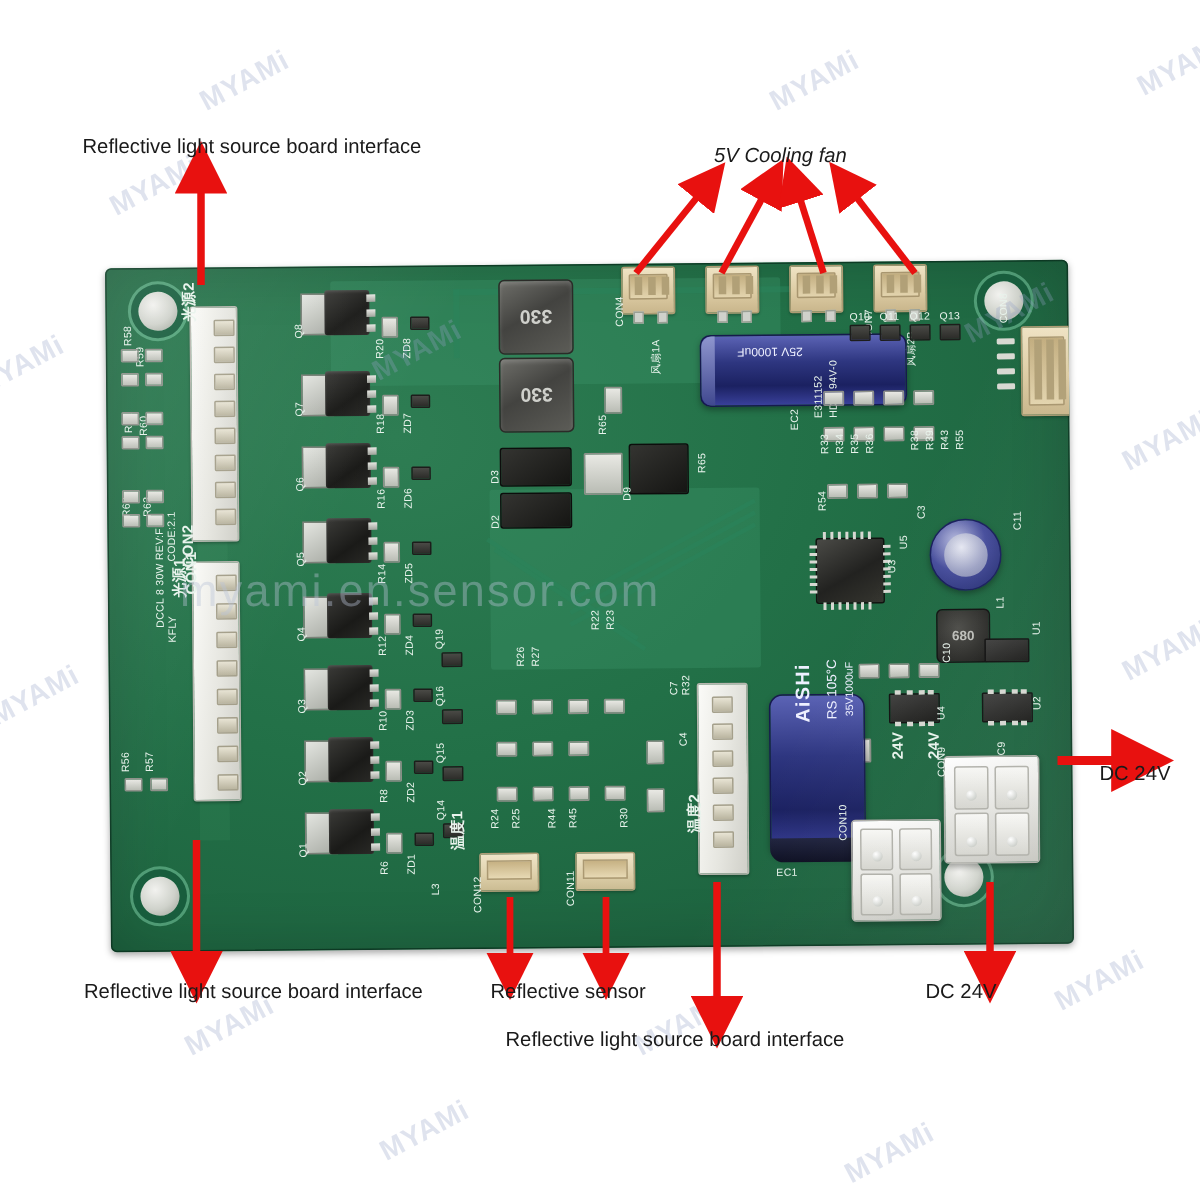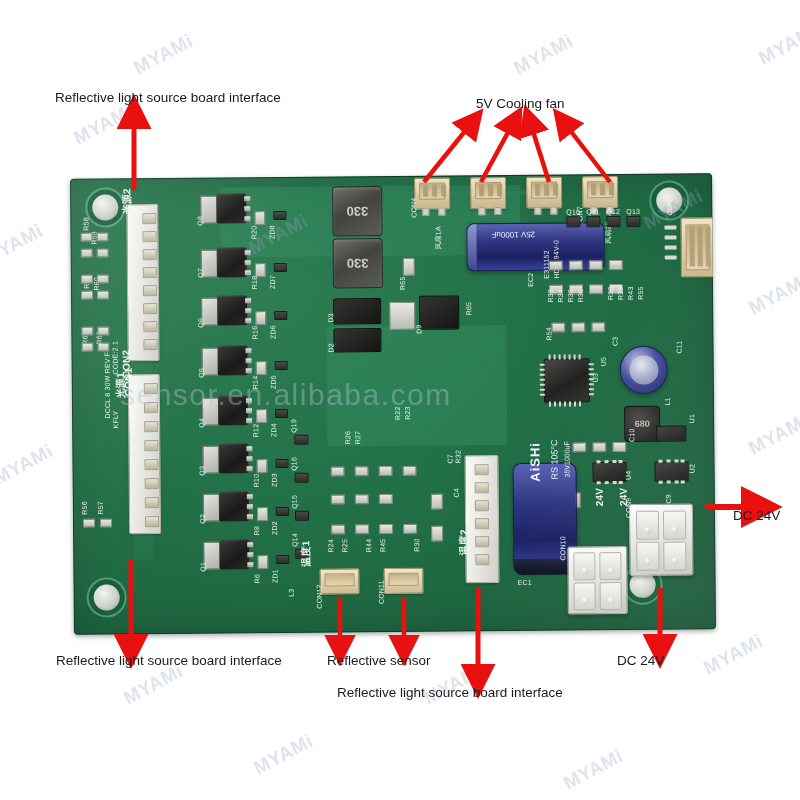--- a/index.html
+++ b/index.html
@@ -654,21 +654,21 @@
 
     <line x1="340" y1="598" x2="340" y2="645" stroke="#e8110f" stroke-width="4.5" marker-end="url(#ah)"></line>
     <line x1="404" y1="598" x2="404" y2="645" stroke="#e8110f" stroke-width="4.5" marker-end="url(#ah)"></line>
 
     <line x1="478" y1="588" x2="478" y2="675" stroke="#e8110f" stroke-width="5" marker-end="url(#ah)"></line>
 
     <line x1="660" y1="588" x2="660" y2="645" stroke="#e8110f" stroke-width="5" marker-end="url(#ah)"></line>
   </svg>
 
   <div class="lbl" style="left:55px;top:90px;">Reflective light source board interface</div>
-  <div class="lbl" style="left:476px;top:96px;">5V Cooling fan</div>
+  <div class="lbl" style="left:476px;top:96px;font-style:italic;">5V Cooling fan</div>
   <div class="lbl" style="left:733px;top:508px;">DC  24V</div>
   <div class="lbl" style="left:56px;top:653px;">Reflective light source board interface</div>
   <div class="lbl" style="left:327px;top:653px;">Reflective sensor</div>
   <div class="lbl" style="left:617px;top:653px;">DC  24V</div>
   <div class="lbl" style="left:337px;top:685px;">Reflective light source board interface</div>
 
   <div class="wm-layer">
     <div class="wm" style="left:130px;top:60px;">MYAMi</div>
     <div class="wm" style="left:510px;top:60px;">MYAMi</div>
 
@@ -679,15 +679,15 @@
     <div class="wm" style="left:745px;top:300px;">MYAMi</div>
     <div class="wm" style="left:-10px;top:470px;">MYAMi</div>
     <div class="wm" style="left:745px;top:440px;">MYAMi</div>
     <div class="wm" style="left:120px;top:690px;">MYAMi</div>
     <div class="wm" style="left:420px;top:690px;">MYAMi</div>
     <div class="wm" style="left:700px;top:660px;">MYAMi</div>
     <div class="wm" style="left:250px;top:760px;">MYAMi</div>
     <div class="wm" style="left:560px;top:775px;">MYAMi</div>
     <div class="wm" style="left:70px;top:130px;">MYAMi</div>
   </div>
-  <div class="wm-center">sensor.en.alibaba.com</div>
+  <div class="wm-center">myami.en.sensor.com</div>
 
 </div>
 
 </body></html>

